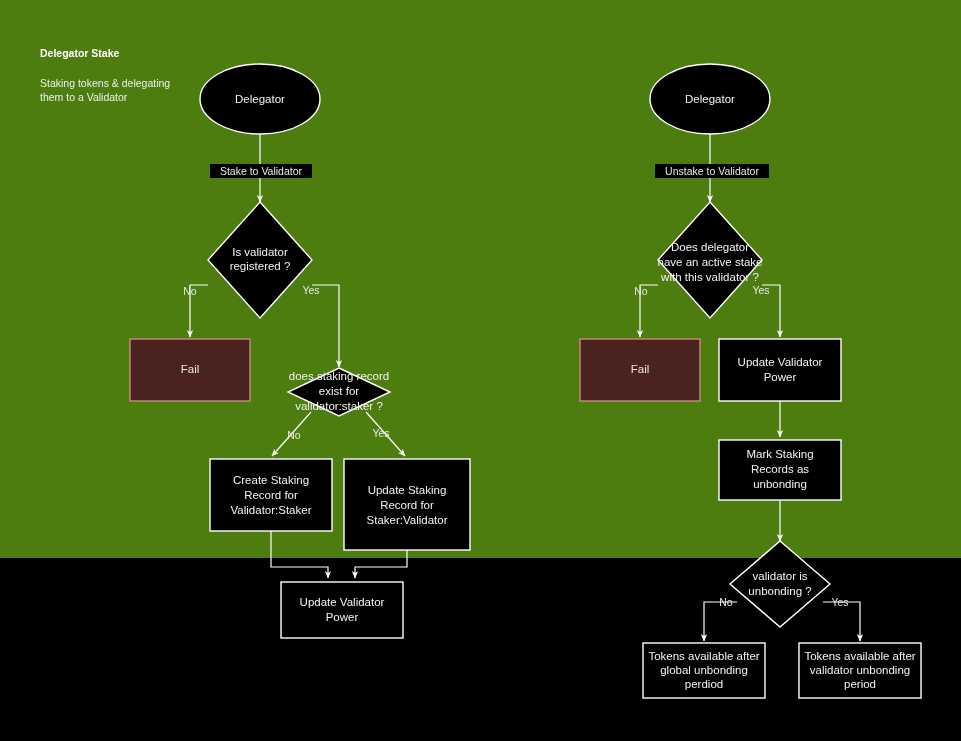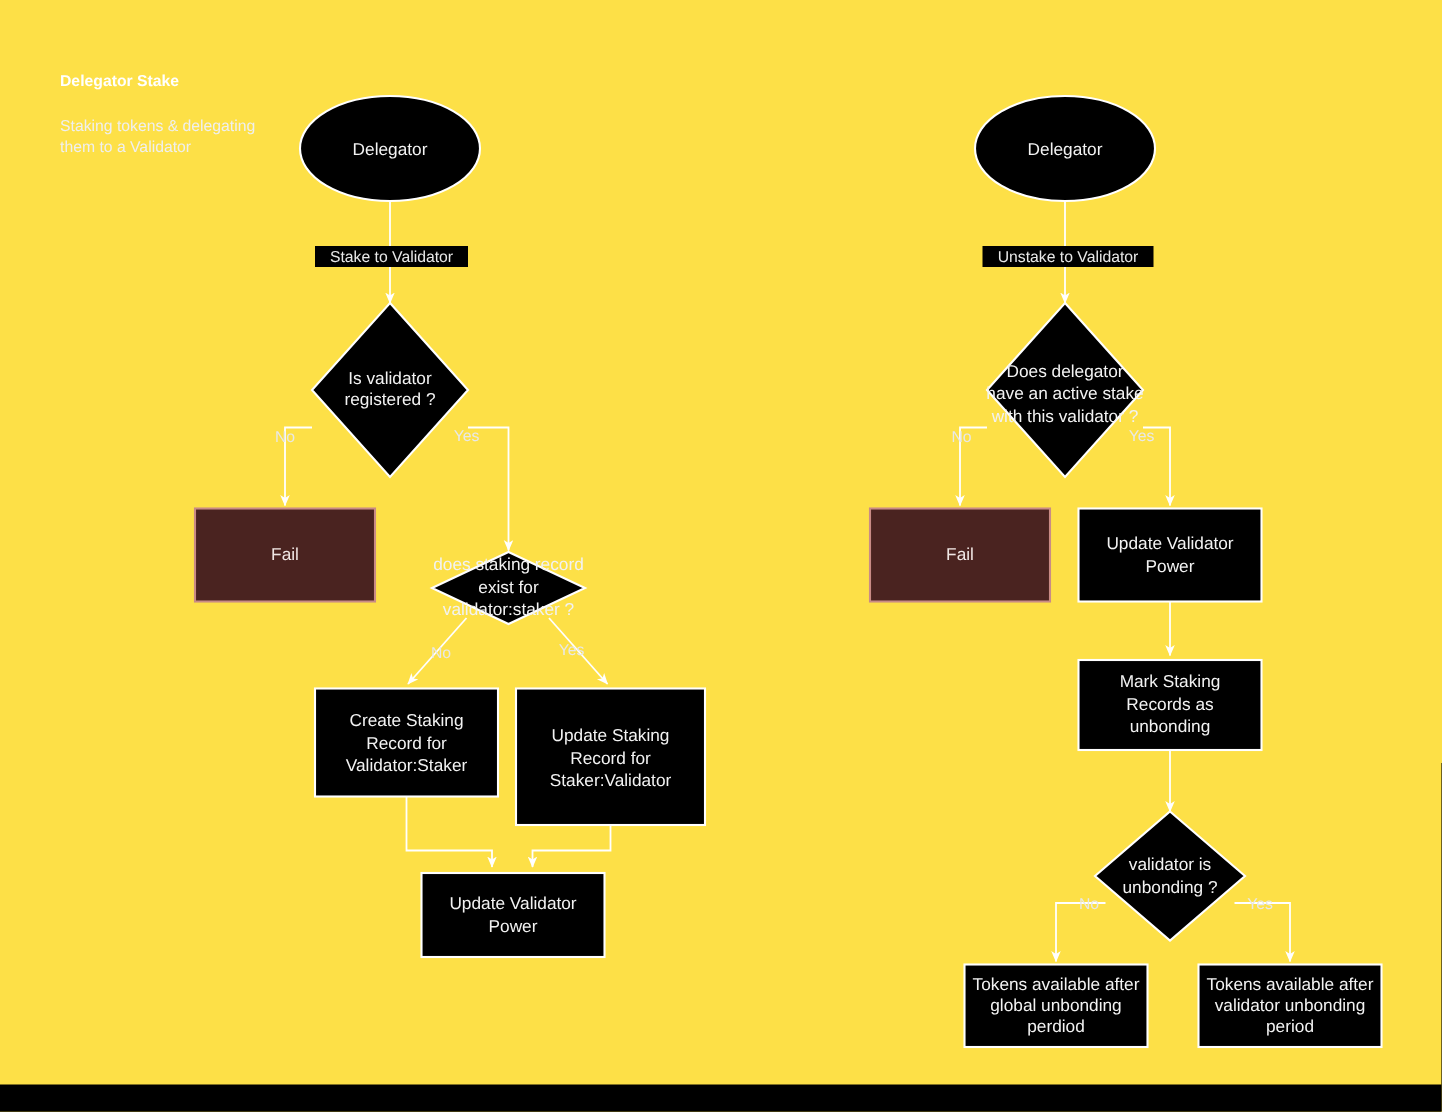--- a/index.html
+++ b/index.html
@@ -9,22 +9,22 @@
   }
   body {
     width: 961px;
     height: 741px;
     overflow: hidden;
     font-family: "Liberation Sans", sans-serif;
   }
   #canvas {
     position: relative;
     width: 961px;
-    height: 723px;
-    background: #fde047;
+    height: 558px;
+    background: #4d7c0f;
   }
   svg.diagram {
     position: absolute;
     left: 0;
     top: 0;
     width: 961px;
     height: 741px;
   }
   .node-shape {
     fill: #000000;

